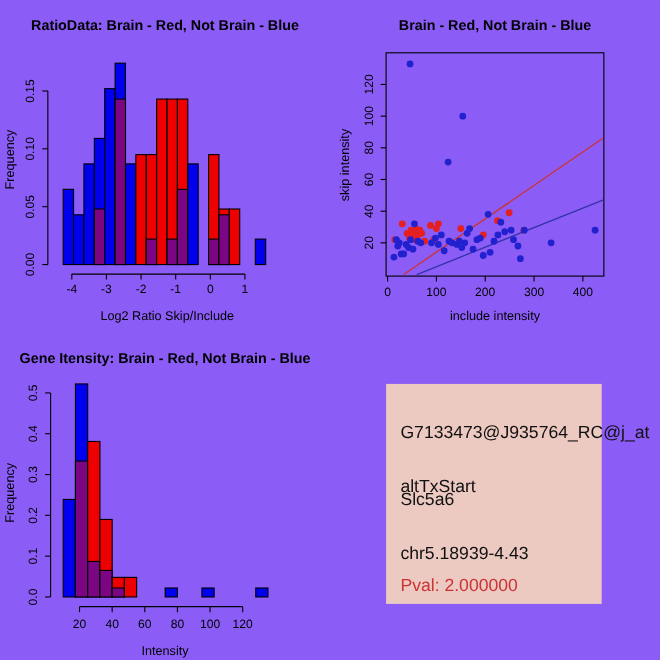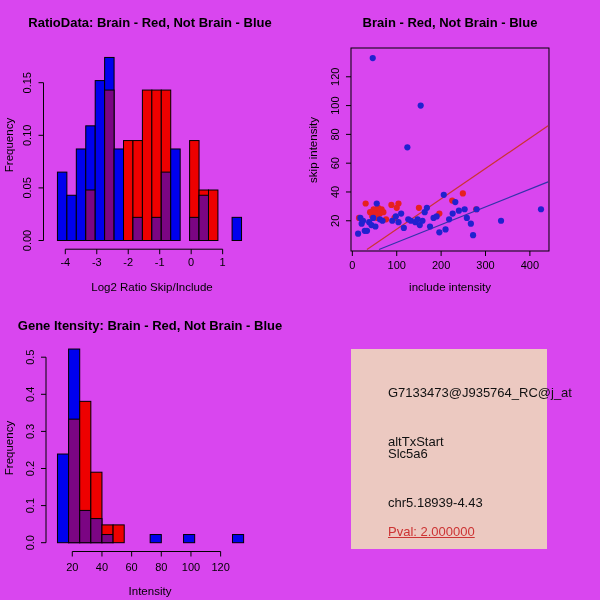--- a/index.html
+++ b/index.html
@@ -1,23 +1,23 @@
 <!DOCTYPE html>
 <html><head>
 <meta charset="utf-8">
 <style>
   html,body{margin:0;padding:0;background:#fff;}
-  #figure{position:relative;width:600px;height:600px;background:#d946ef;overflow:hidden;
+  #figure{position:relative;width:600px;height:600px;background:#8b5cf6;overflow:hidden;
           font-family:"Liberation Sans","DejaVu Sans",sans-serif;}
   svg text{font-family:"Liberation Sans","DejaVu Sans",sans-serif;fill:#000;}
   .title{font-size:13px;font-weight:bold;}
   .ticklab{font-size:11px;}
   .axlab{font-size:11.5px;}
   #info-panel{position:absolute;left:351px;top:349px;width:196px;height:200px;}
-  .info-line{position:absolute;left:13px;font-size:13px;color:#111;white-space:nowrap;margin-left:24px;}
+  .info-line{position:absolute;left:13px;font-size:16px;color:#111;white-space:nowrap;}
 </style>
 </head>
 <body>
 
 <div id="figure">
   <svg id="stage" width="600" height="600">
 
     <text class="title" x="150" y="27" text-anchor="middle">RatioData: Brain - Red, Not Brain - Blue</text>
     <text class="axlab" x="152" y="291" text-anchor="middle">Log2 Ratio Skip/Include</text>
     <text class="axlab" x="13" y="145" text-anchor="middle" transform="rotate(-90 13 145)">Frequency</text>
@@ -213,15 +213,15 @@
         <rect x="183.5435" y="534.538" width="11.124750000000006" height="8.162000000000035" fill="#0000ee" stroke="#000000" stroke-width="1"></rect>
         <rect x="232.4924" y="534.538" width="11.124750000000006" height="8.162000000000035" fill="#0000ee" stroke="#000000" stroke-width="1"></rect>
       </g>
   </svg>
 
   <div id="info-panel" style="background: rgb(236, 201, 193);">
     <div class="info-line" style="top:36px">G7133473@J935764_RC@j_at</div>
     <div class="info-line" style="top:85px">altTxStart</div>
     <div class="info-line" style="top:97px">Slc5a6</div>
     <div class="info-line" style="top:146px">chr5.18939-4.43</div>
-    <div class="info-line" style="top: 175px; color: rgb(204, 51, 51); text-decoration: underline;">Pval: 2.000000</div>
+    <div class="info-line" style="top: 175px; color: rgb(204, 51, 51);">Pval: 2.000000</div>
   </div>
 </div>
 
 </body></html>

